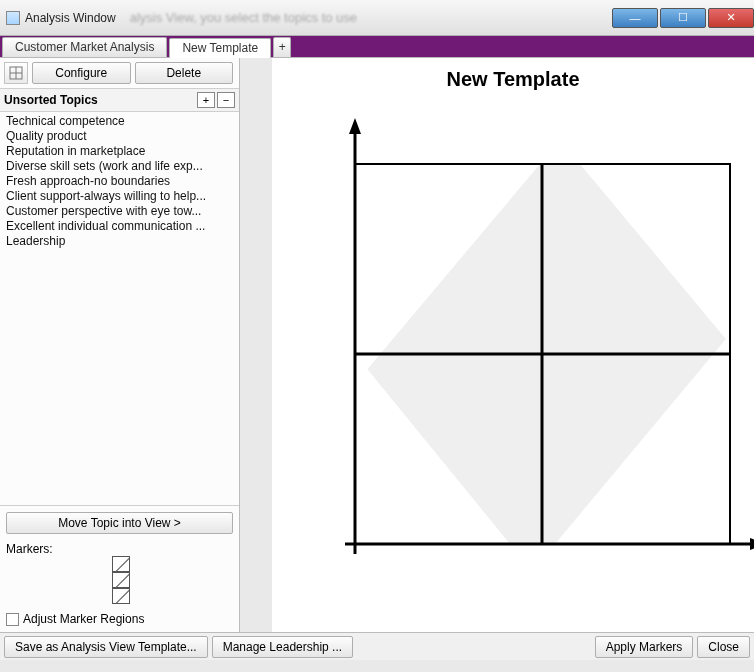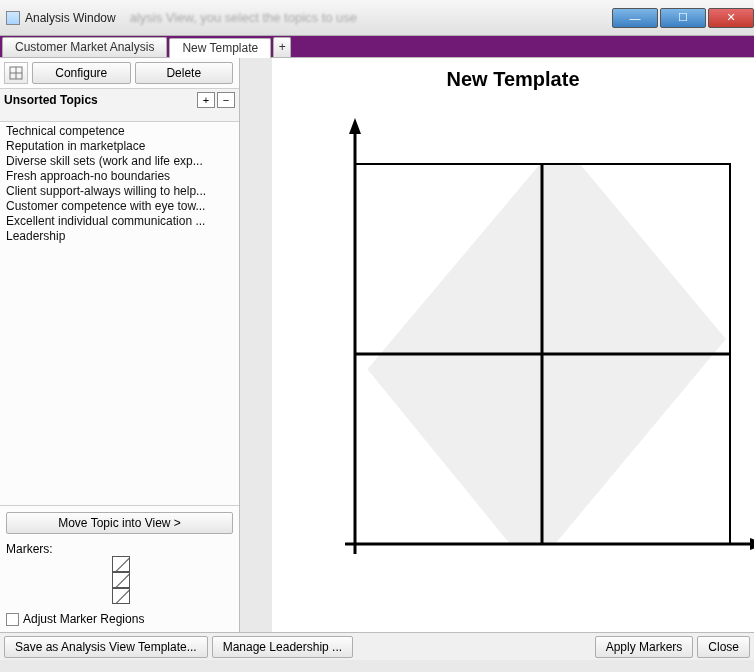--- a/index.html
+++ b/index.html
@@ -21,21 +21,21 @@
   .tab.add { width:18px; padding:2px 0 0 0; text-align:center; }
   
   .workarea { display:flex; height:574px;gap:32px; }
   .sidebar { width:240px; background:#fcfcfc; border-right:1px solid #bcbcbc; display:flex; flex-direction:column; }
   
   .toolbar-row { display:flex; align-items:center; padding:4px 6px 4px 4px; gap:4px; }
   .tool-icon { width:24px; height:22px; border:1px solid #c2c2c2; background:linear-gradient(#fff,#eaeaea); display:flex; align-items:center; justify-content:center; }
   .btn { height:22px; border:1px solid #aeaeae; background:linear-gradient(#fdfdfd,#e6e6e6); border-radius:2px; cursor:pointer; padding:0 10px; }
   .btn.wide { flex:1; }
   
-  .section-header { display:flex; align-items:center; background:#f3f3f3; border-top:1px solid #cfcfcf; border-bottom:1px solid #cfcfcf; padding:3px 4px 13px 4px; }
+  .section-header { display:flex; align-items:center; background:#f3f3f3; border-top:1px solid #cfcfcf; border-bottom:1px solid #cfcfcf; padding:3px 4px 3px 4px; }
   .section-header .label { font-weight:bold; }
   .pm-btn { width:18px; height:16px; border:1px solid #888; background:#fff; margin-left:2px; display:flex; align-items:center; justify-content:center; cursor:pointer; font-size:11px; line-height:1; }
   .pm-group { margin-left:auto; display:flex; }
   
   .topic-list { flex:1; overflow:auto; padding:2px 0 2px 4px; }
   .topic-list div { padding:0px 2px; color:#111; white-space:nowrap; overflow:hidden; text-overflow:ellipsis; line-height:15px; cursor:pointer; }
   
   .sidebar-bottom { border-top:1px solid #cfcfcf; padding:6px; }
   .sidebar-bottom .btn { width:100%; margin-bottom:8px; }
   .markers-row { display:flex; align-items:center; margin-bottom:8px;flex-direction:column; }
@@ -92,25 +92,26 @@
     </div>
     <div class="section-header">
       <span class="label">Unsorted Topics</span>
       <div class="pm-group">
         <div class="pm-btn">+</div>
         <div class="pm-btn">−</div>
       </div>
     </div>
     <div class="topic-list">
       <div> Technical competence</div>
+      <div>Quality product</div>
       <div>Reputation in marketplace</div>
       <div>Diverse skill sets (work and life exp...</div>
       <div>Fresh approach-no boundaries</div>
       <div>Client support-always willing to help...</div>
-      <div>Customer competence with eye tow...</div>
+      <div>Customer perspective with eye tow...</div>
       <div>Excellent individual communication ...</div>
       <div>Leadership</div>
     </div>
     <div class="sidebar-bottom">
       <button class="btn">Move Topic into View &gt;</button>
       <div class="markers-row">
         <span class="label">Markers:</span>
         <div class="marker-box"></div>
         <div class="marker-box"></div>
         <div class="marker-box"></div>

